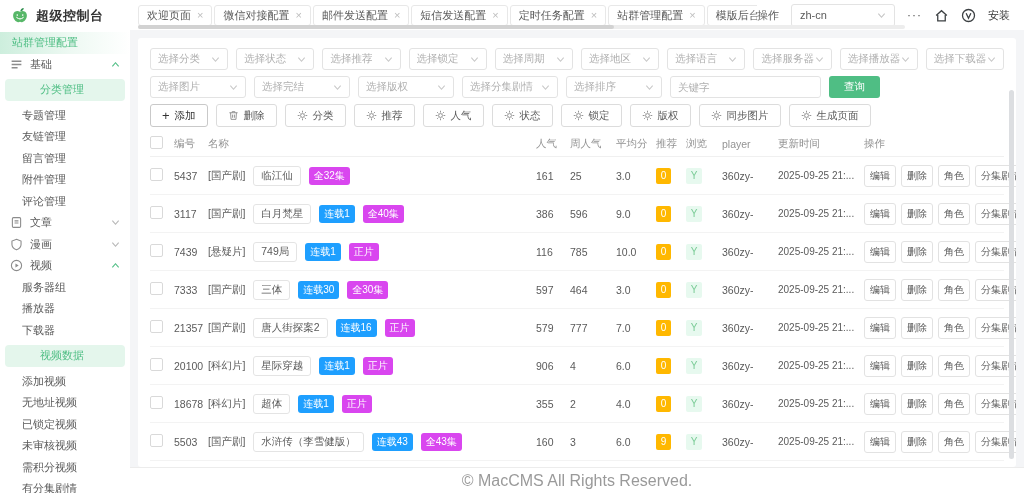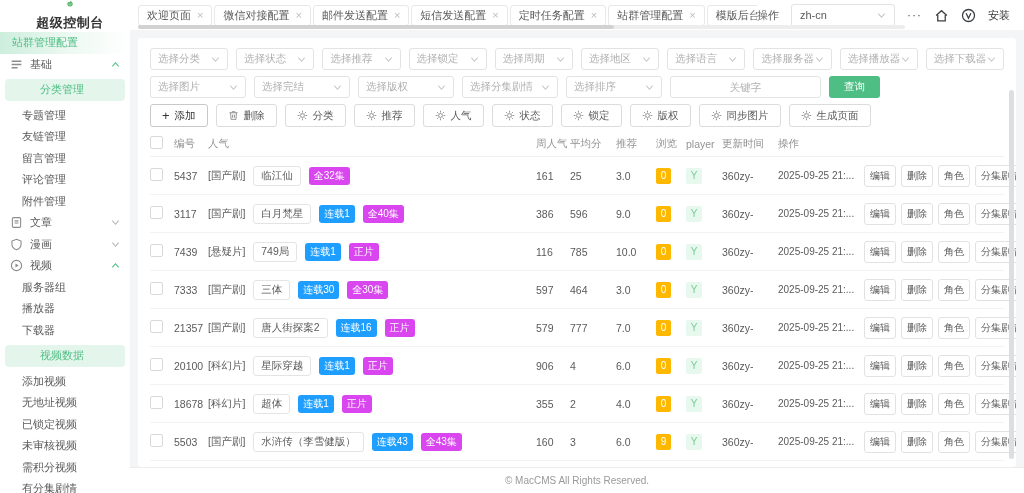--- a/index.html
+++ b/index.html
@@ -1,20 +1,20 @@
 <!DOCTYPE html>
 <html><head>
 <meta charset="utf-8">
 <style>
   * { margin:0; padding:0; box-sizing:border-box; }
   html,body { width:1024px; height:493px; overflow:hidden; font-family:"Liberation Sans", sans-serif; background:#f4f5f7; }
 
   
   .sidebar { position:absolute; left:0; top:0; width:130px; height:493px; background:#fff; z-index:3; overflow:hidden; }
-  .logo { height:32px; display:flex; align-items:center; gap:6px; padding-left:10px;flex-direction:column; }
+  .logo { height:32px; display:flex; align-items:center; gap:6px; padding-left:10px; }
   .logo-title { font-size:13px; font-weight:bold; color:#333; letter-spacing:.5px; }
   .side-item { height:21.5px; display:flex; align-items:center; font-size:11px; color:#5a5a5a; padding-left:22px; cursor:pointer; white-space:nowrap; }
   .side-item.root { padding-left:10px; gap:7px; }
   .side-item.root .ricon { width:13px; height:13px; color:#8c8c8c; flex:0 0 auto; }
   .side-item .arrow { margin-left:auto; margin-right:10px; width:9px; height:9px; color:#b6b6b6; }
   .side-item .arrow.green { color:#4FBE84; }
   .side-item.section { color:#4FBE84; padding-left:12px; background:linear-gradient(90deg,#cdeedd 0%,#eef9f3 55%,#ffffff 100%); }
   .side-item.child.active { background:#e4f6ec; color:#4FBE84; border-radius:4px; margin:4px 5px; padding-left:35px; }
 
   
@@ -35,21 +35,21 @@
   
   .main { position:absolute; left:130px; top:30px; right:0; bottom:0; display:flex; flex-direction:column; }
   .panel { flex:1; margin:8px 8px 0 8px; background:#fff; border-radius:3px; padding:10px 12px 0 12px; position:relative; overflow:hidden; }
   .vscroll { position:absolute; right:2px; top:52px; bottom:8px; width:5px; background:#dcdee1; border-radius:3px; }
 
   .frow { display:flex; gap:8px; margin-bottom:6px; }
   .sel { flex:1; height:22px; border:1px solid #e3e3e3; border-radius:3px; display:flex; align-items:center; justify-content:space-between; padding:0 7px; background:#fff; cursor:pointer; min-width:0; }
   .sel.w2 { flex:0 0 96px; }
   .sel-val { font-size:10.5px; color:#b0b0b0; white-space:nowrap; overflow:hidden; }
   .chev { width:9px; height:9px; color:#c8c8c8; flex:0 0 auto; }
-  .kw-input { flex:0 0 96px; height:22px; border:1px solid #e3e3e3; border-radius:3px; padding:0 7px; font-size:10.5px; color:#555; font-family:"Liberation Sans",sans-serif;text-align:center; }
+  .kw-input { flex:0 0 96px; height:22px; border:1px solid #e3e3e3; border-radius:3px; padding:0 7px; font-size:10.5px; color:#555; font-family:"Liberation Sans",sans-serif; }
   .kw-input::placeholder { color:#b0b0b0; }
   .btn-search { height:22px; padding:0 15px; background:#4FBE84; border:none; border-radius:3px; color:#fff; font-size:10.5px; cursor:pointer; font-family:"Liberation Sans",sans-serif; }
 
   .toolbar { display:flex; gap:8px; margin:3px 0 4px 0; }
   .tbtn { height:23px; display:flex; align-items:center; gap:5px; padding:0 11px; background:#fff; border:1px solid #dcdcdc; border-radius:3px; font-size:10.5px; color:#5a5a5a; cursor:pointer; font-family:"Liberation Sans",sans-serif; white-space:nowrap; }
   .tbtn.first { border-color:#c9c9c9; color:#333; }
   .ticon { width:11px; height:11px; color:#8c8c8c; }
   .tplus { font-size:13px; color:#333; line-height:1; }
 
   .tgrid { display:grid; grid-template-columns:24px 34px minmax(0,1fr) 34px 46px 40px 30px 36px 56px 86px 140px; align-items:center; }
@@ -61,21 +61,21 @@
   .namebox { display:inline-block; border:1px solid #e4e4e4; border-radius:3px; padding:2px 7px; margin-left:5px; color:#5a5a5a; background:#fff; cursor:text; }
   .badge { display:inline-block; padding:2px 5px; border-radius:3px; margin-left:5px; color:#fff; font-size:10px; }
   .b-blue { background:#1E9FFF; }
   .b-orange { background:#d946ef; }
   .rec { display:inline-block; min-width:15px; height:16px; line-height:16px; text-align:center; padding:0 2px; background:#FFB800; color:#fff; border-radius:2px; font-size:10px; cursor:pointer; }
   .browse { display:inline-block; width:16px; height:16px; line-height:16px; text-align:center; background:#e7f9ef; color:#7acb96; border-radius:2px; font-size:10px; cursor:pointer; }
   .c-time { font-size:10px; }
   .c-ops { display:flex; gap:5px; overflow:visible; }
   .op { background:#fff; border:1px solid #e2e2e2; border-radius:3px; padding:3px 5px; font-size:10px; color:#5a5a5a; cursor:pointer; font-family:"Liberation Sans",sans-serif; white-space:nowrap; }
 
-  .footer { height:26px; margin-top:0; background:#fff; border-top:1px solid #ececec; display:flex; align-items:center; justify-content:center; font-size:10px; color:#9a9a9a; }
+  .footer { height:26px; margin-top:0; background:#fff; border-top:1px solid #ececec; display:flex; align-items:center; justify-content:center; font-size:16px; color:#9a9a9a; }
   .svgdefs { position:absolute; width:0; height:0; }
 </style>
 </head>
 <body>
 
 <svg class="svgdefs" xmlns="http://www.w3.org/2000/svg">
   <defs>
     <symbol id="i-cdown" viewBox="0 0 10 10">
         <polyline points="1.5,3 5,7 8.5,3" fill="none" stroke="currentColor" stroke-width="1.2"></polyline>
       </symbol>
@@ -160,24 +160,24 @@
   <div class="side-item child">
       <span>专题管理</span>
     </div>
   <div class="side-item child">
       <span>友链管理</span>
     </div>
   <div class="side-item child">
       <span>留言管理</span>
     </div>
   <div class="side-item child">
+      <span>附件管理</span>
+    </div>
+  <div class="side-item child">
       <span>评论管理</span>
-    </div>
-  <div class="side-item child">
-      <span>附件管理</span>
     </div>
   <div class="side-item root">
     <svg class="ricon">
         <use href="#i-doc"></use>
       </svg>
     <span>文章</span>
     <svg class="arrow">
         <use href="#i-cdown"></use>
       </svg>
   </div>
@@ -442,20 +442,21 @@
           <svg class="ticon">
             <use href="#i-gear"></use>
           </svg>
           <span>生成页面</span>
         </button>
     </div>
 
     <div class="tgrid thead">
       <div class="tc"><span class="cb"></span></div>
       <div class="tc">编号</div>
+      <div class="tc">名称</div>
       <div class="tc">人气</div>
       <div class="tc">周人气</div>
       <div class="tc">平均分</div>
       <div class="tc">推荐</div>
       <div class="tc">浏览</div>
       <div class="tc">player</div>
       <div class="tc">更新时间</div>
       <div class="tc">操作</div>
     </div>
 

